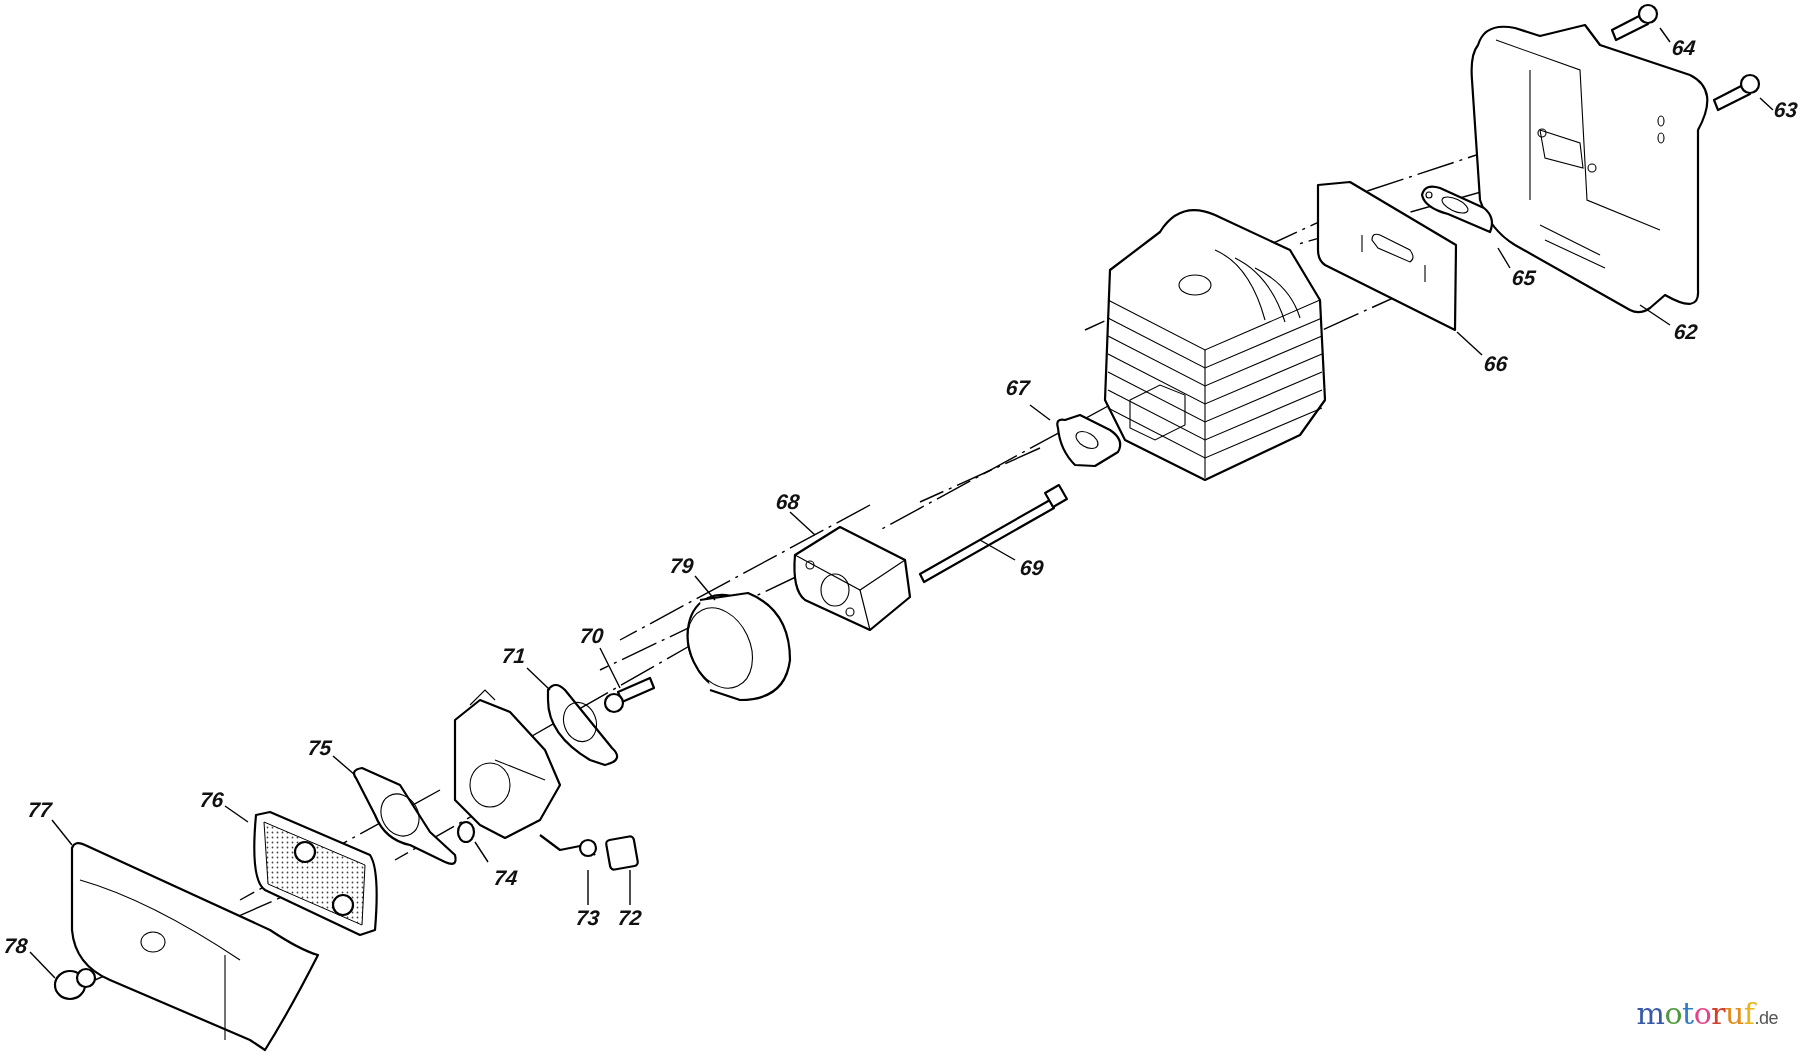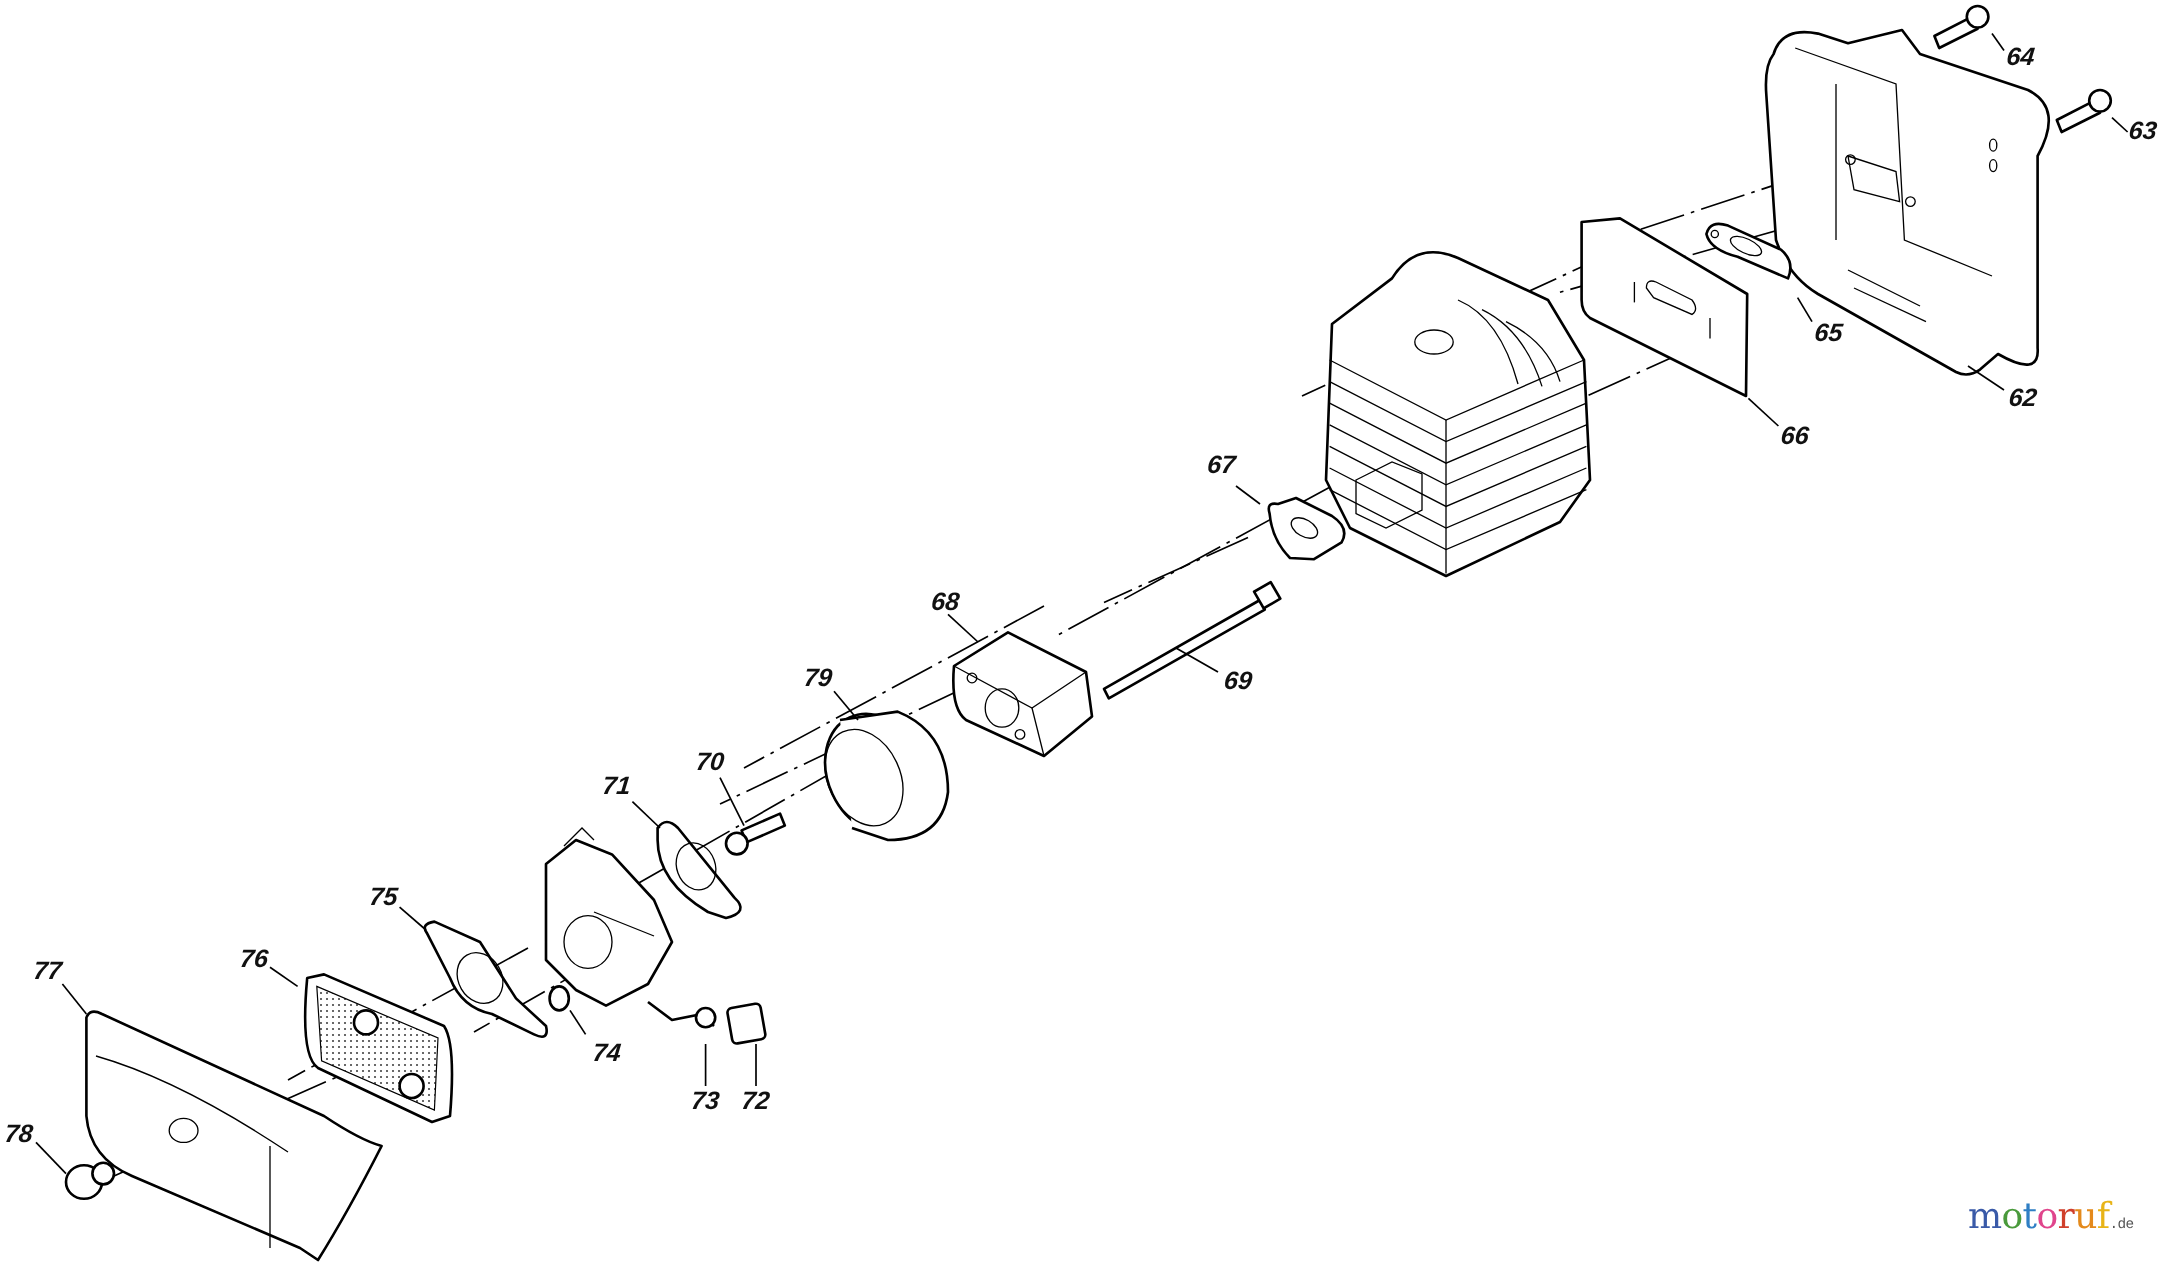--- a/index.html
+++ b/index.html
@@ -1,20 +1,20 @@
 <!DOCTYPE html>
 <html><head>
   <meta charset="utf-8">
   <style>
     html, body { margin: 0; padding: 0; background: #ffffff; }
     body { width: 1800px; height: 1053px; position: relative; overflow: hidden; font-family: "Liberation Sans", sans-serif; }
     #diagram { position: absolute; left: 0; top: 0; width: 1800px; height: 1053px; }
     .lbl { position: absolute; font-family: "Liberation Sans", sans-serif; font-style: italic; font-weight: bold; font-size: 21px; color: #111; letter-spacing: 0px; transform: skewX(-6deg); cursor: pointer; }
     .watermark { position: absolute; right: 22px; bottom: 22px; font-family: "DejaVu Serif", serif; font-size: 30px; letter-spacing: -0.5px; }
-    .watermark .suffix { font-family: Liberation Mono, monospace; font-size: 12px; color: #555; }
+    .watermark .suffix { font-family: Liberation Sans, sans-serif; font-size: 18px; color: #555; }
     svg .part { fill: #ffffff; stroke: #000; stroke-width: 2.2; stroke-linejoin: round; }
     svg .thin { fill: none; stroke: #000; stroke-width: 1.1; }
     svg .leader { fill: none; stroke: #000; stroke-width: 1.4; }
     svg .axis { fill: none; stroke: #000; stroke-width: 1.4; stroke-dasharray: 38 6 3 6; }
     svg .mesh { fill: url(#meshpat); stroke: #000; stroke-width: 1; }
   </style>
 </head>
 <body>
 
 <svg id="diagram" viewBox="0 0 1800 1053" xmlns="http://www.w3.org/2000/svg">

